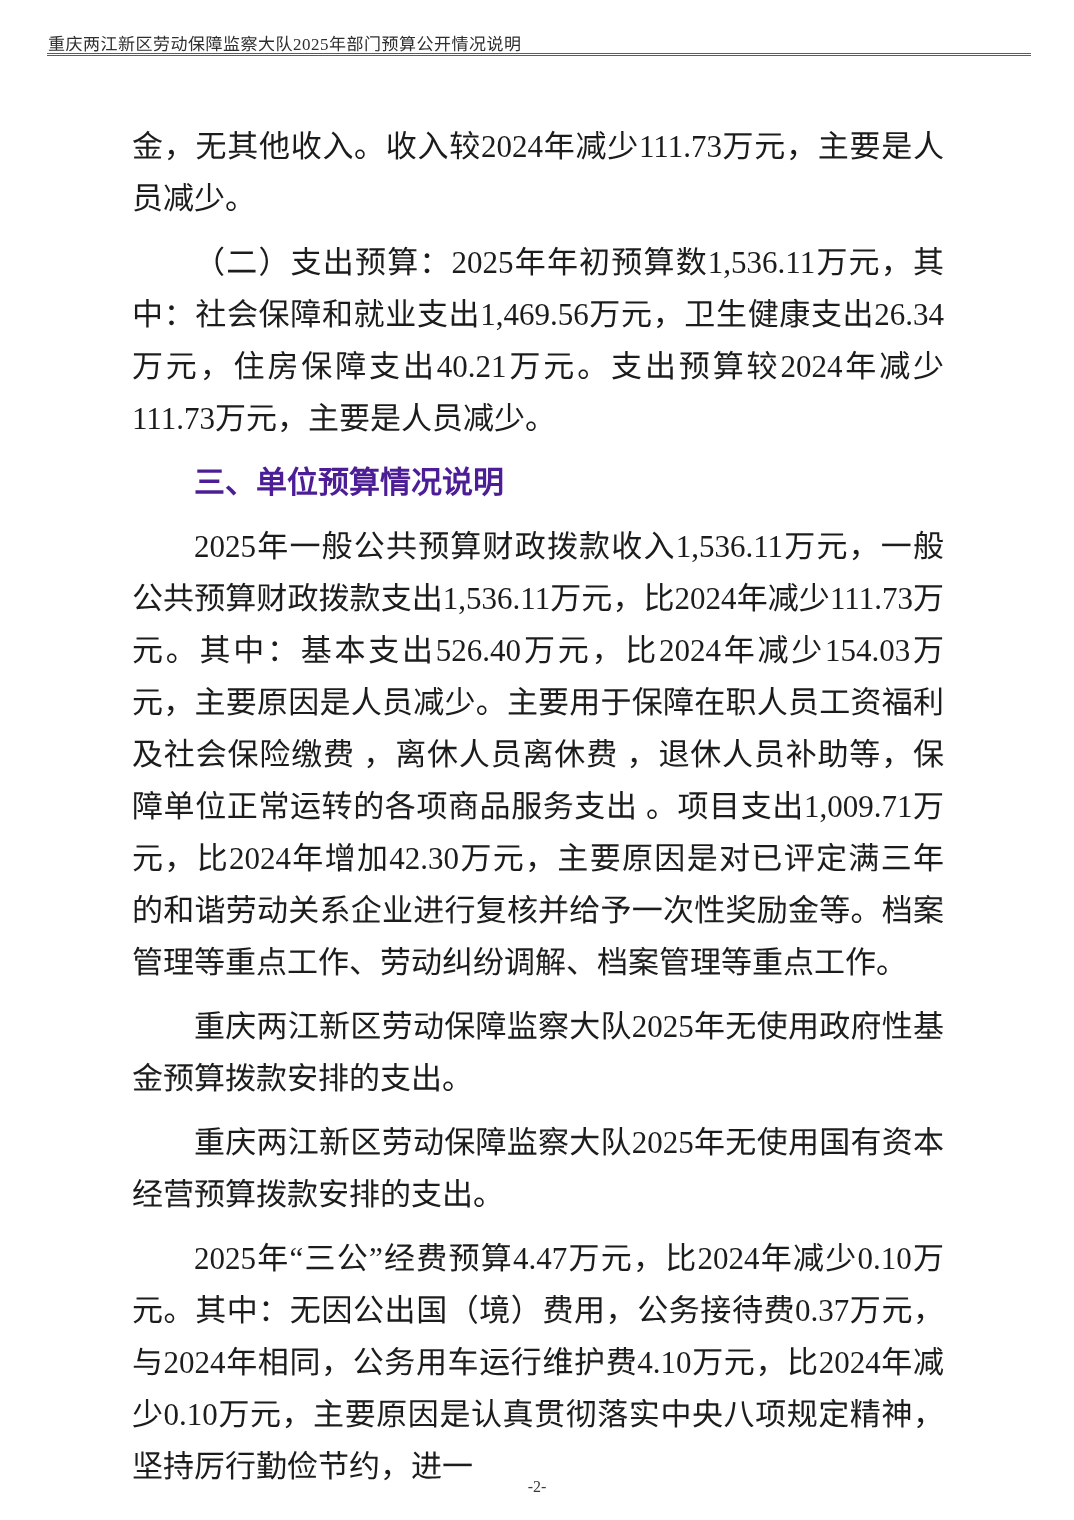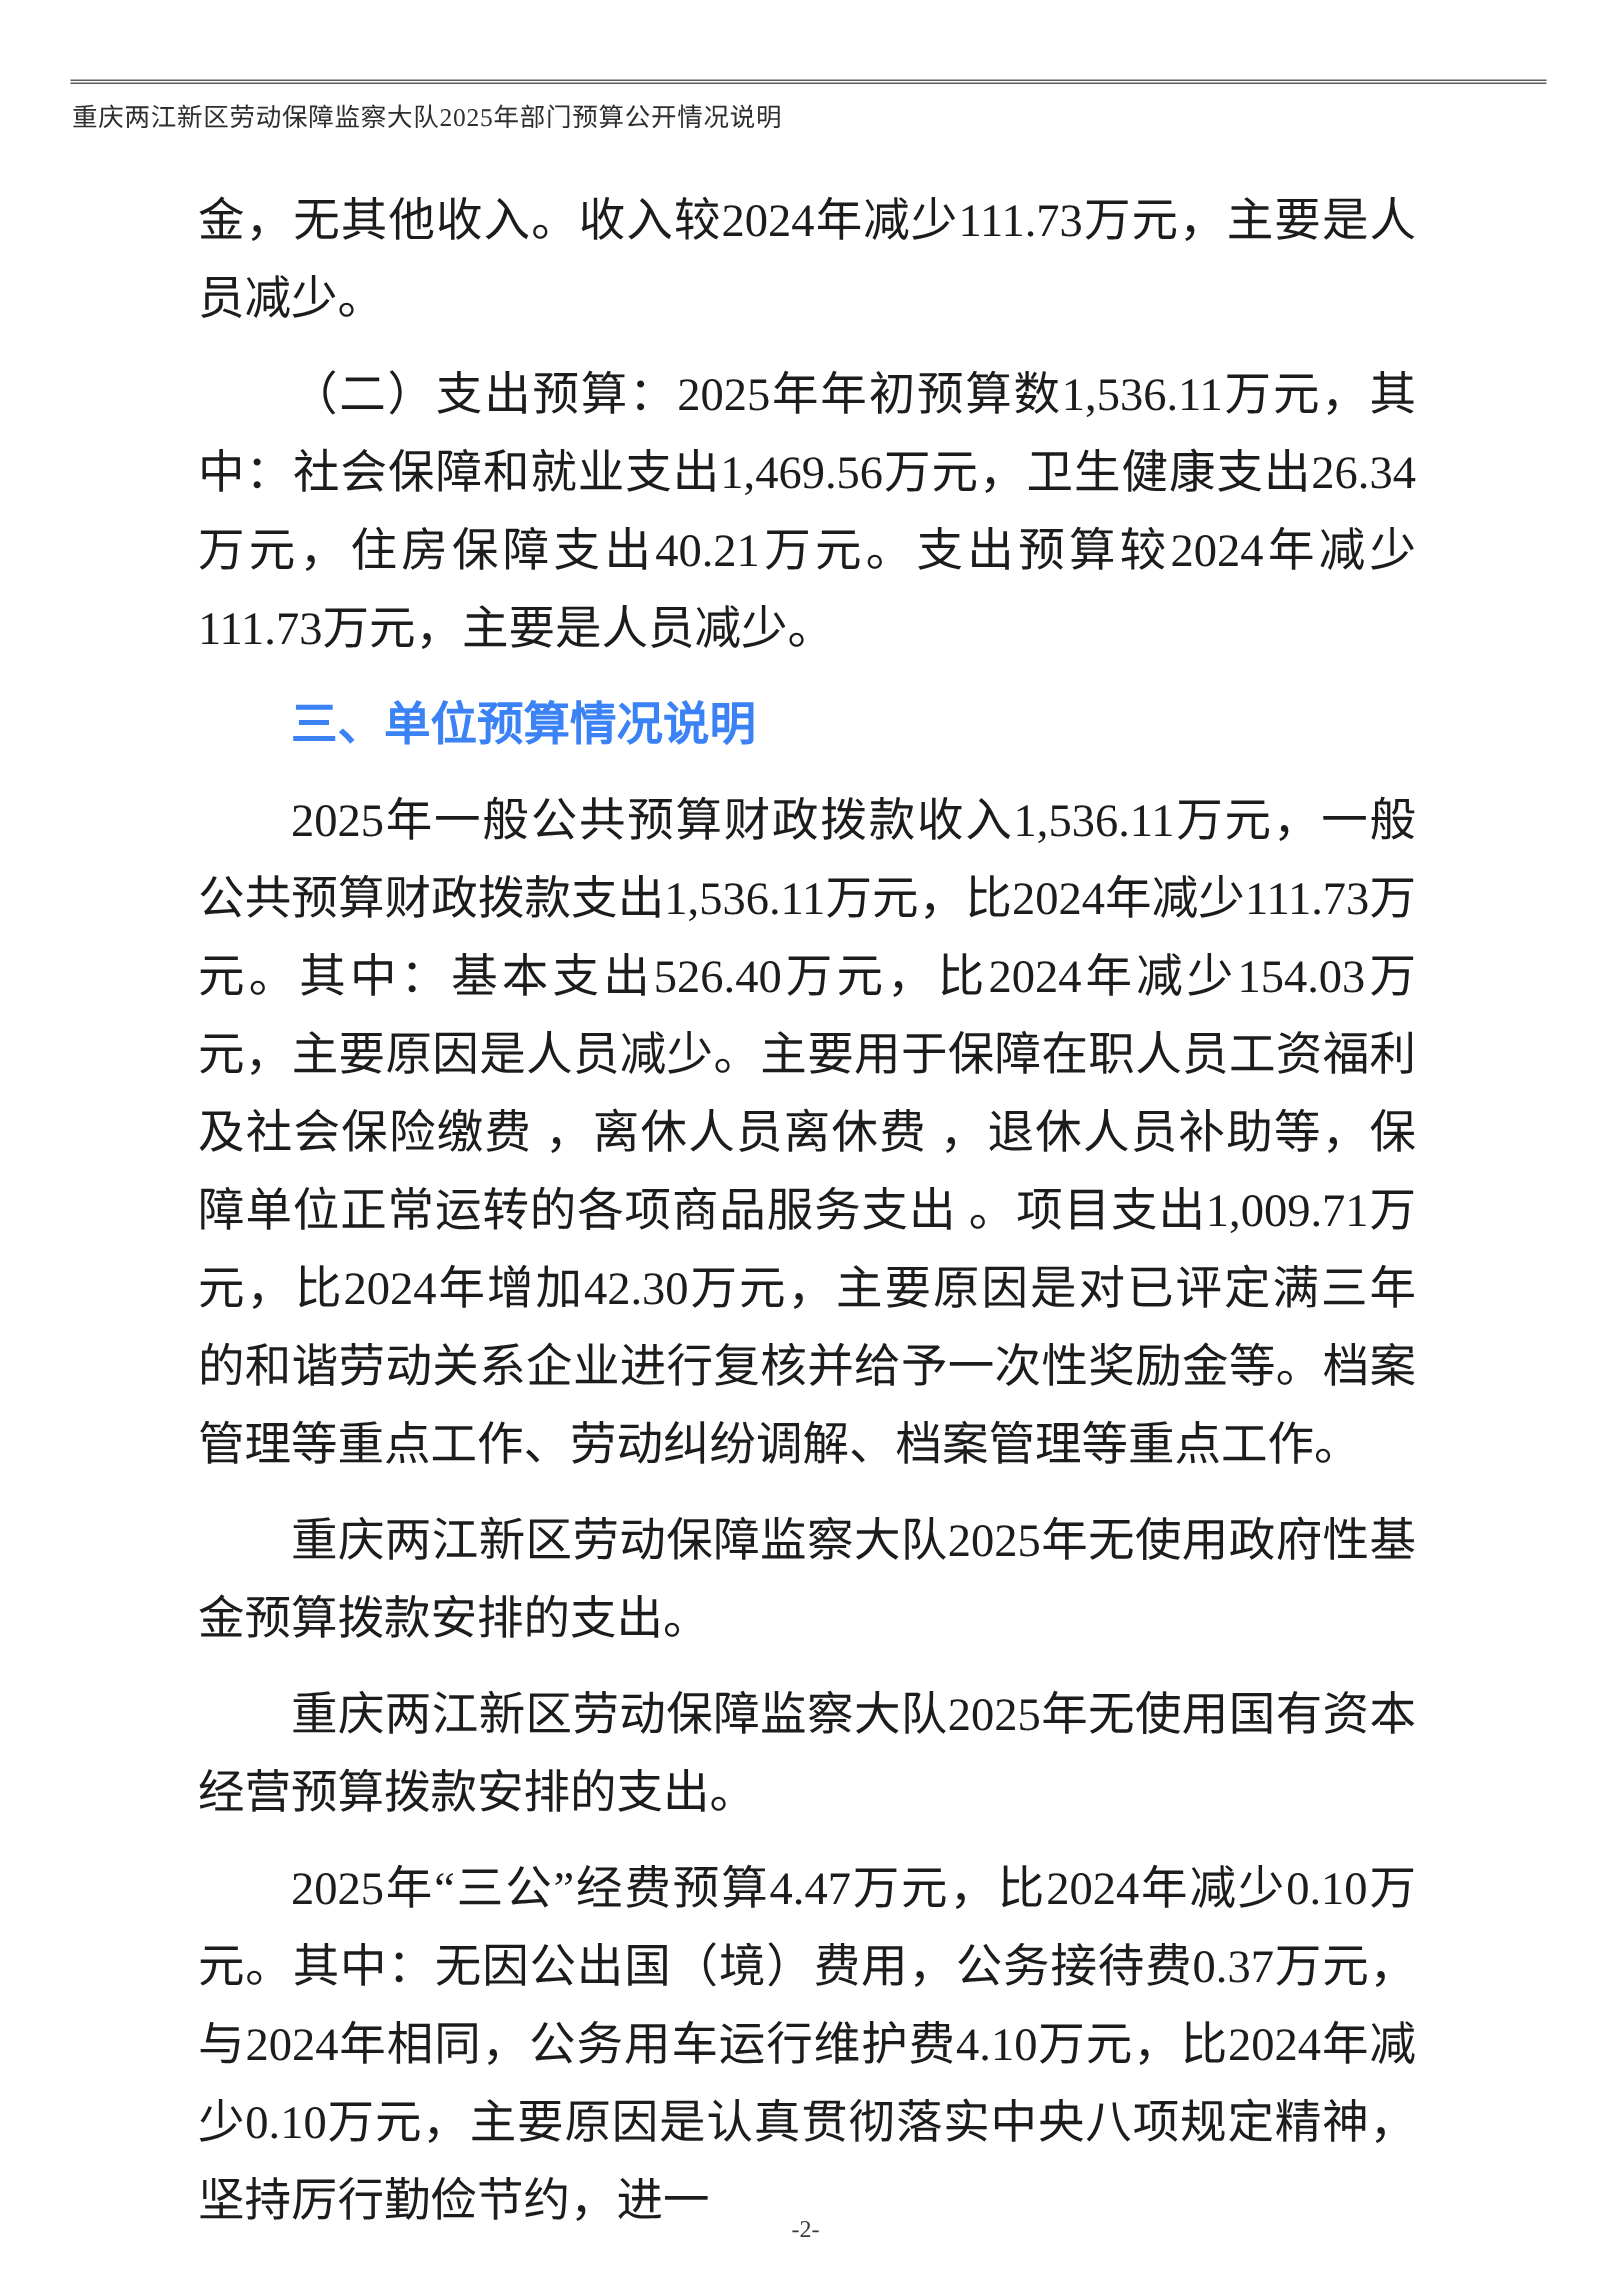--- a/index.html
+++ b/index.html
@@ -17,21 +17,20 @@
     color: #1c1c1c;
   }
   .running-header {
     position: absolute;
     left: 48px;
     top: 30px;
     font-size: 17px;
     letter-spacing: 0.5px;
     color: #2e2e2e;
     white-space: nowrap;
-    margin-top: 34px;
   }
   .header-rule {
     position: absolute;
     left: 47px;
     top: 53px;
     width: 984px;
     height: 0;
     border-bottom: 3px double #5c5c5c;
   }
   .doc-body {
@@ -50,21 +49,21 @@
   .indent {
     text-indent: 2em;
   }
   .section-heading {
     margin: 0;
     font-family: Liberation Serif, serif;
     font-weight: bold;
     font-size: 31px;
     line-height: 52px;
     text-indent: 2em;
-    color: #3b82f6;
+    color: #4c1d95;
   }
   .page-footer {
     position: absolute;
     left: 0;
     top: 1478px;
     width: 100%;
     text-align: center;
     font-size: 16px;
     color: #3a3a3a;
   }

